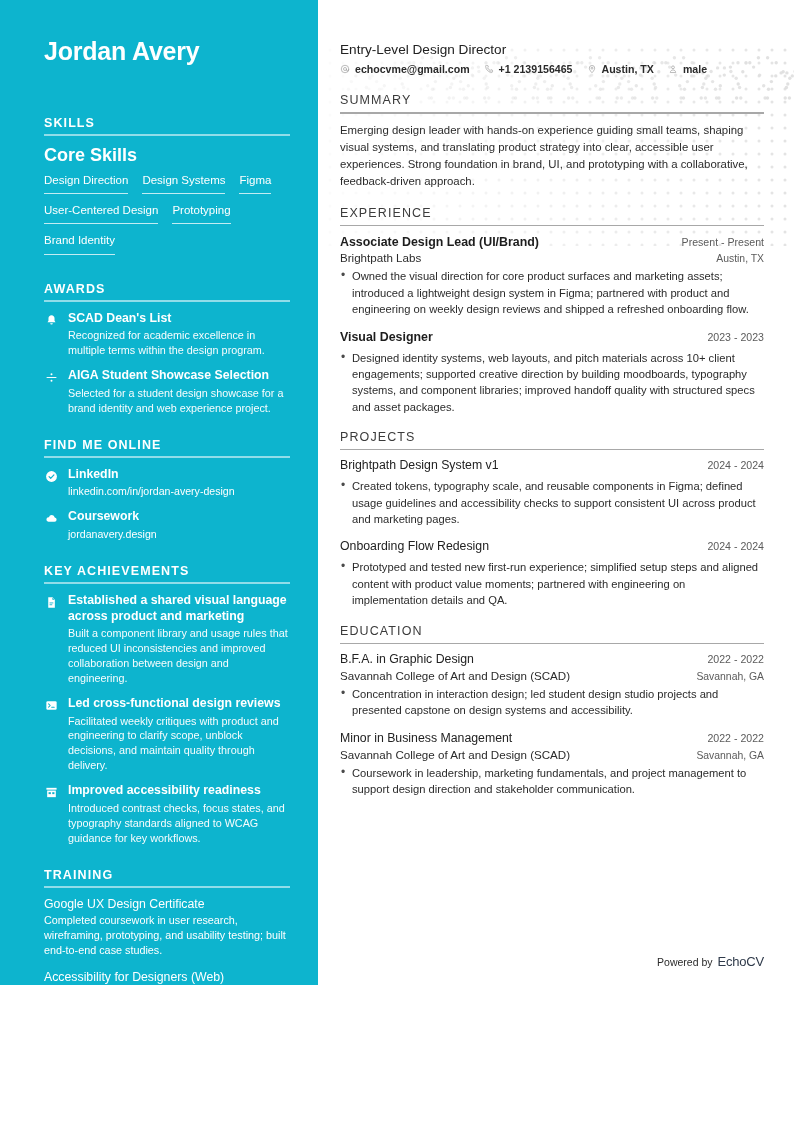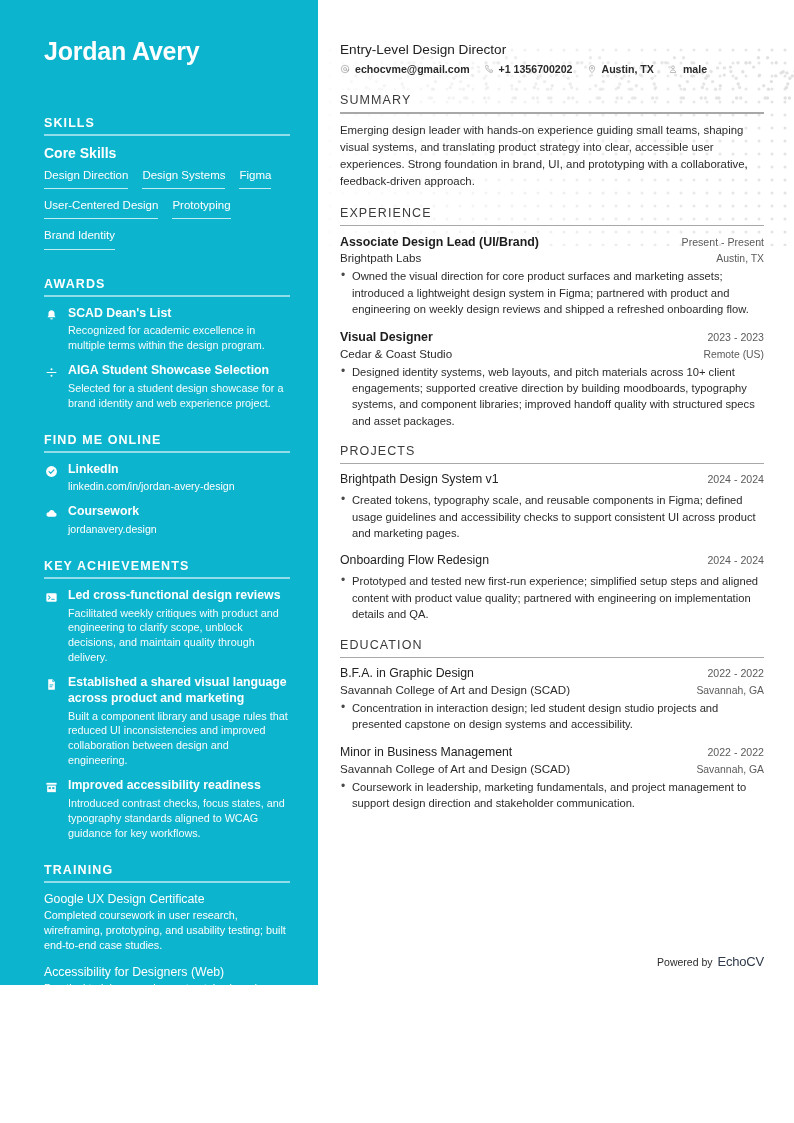--- a/index.html
+++ b/index.html
@@ -44,21 +44,21 @@
     padding-bottom: 4px;
   }
   .sb-rule {
     height: 2px;
     background: rgba(255,255,255,0.55);
     margin-bottom: 9px;
   }
 
   
   .skill-group-title {
-    font-size: 14px; font-weight: bold; color: #fff;
+    font-size: 18px; font-weight: bold; color: #fff;
     margin-bottom: 6px;
   }
   .skill-tags {
     display: flex; flex-wrap: wrap; gap: 3px 14px;
   }
   .skill-tag {
     font-size: 11.5px;
     font-weight: normal;
     color: #ffffff;
     border-bottom: 1.5px solid rgba(255,255,255,0.75);
@@ -269,43 +269,43 @@
       </div>
     </section>
 
     <section class="sb-section">
       <div class="sb-head">KEY ACHIEVEMENTS</div>
       <div class="sb-rule"></div>
 
       <div class="entry">
         <span class="entry-ico">
           <svg viewBox="0 0 24 24">
-              <rect x="2.5" y="4" width="19" height="16" rx="2.4" fill="#fff"></rect>
-              <path d="M6.6 9l3 3-3 3" stroke="#0db4ce" stroke-width="1.9" fill="none" stroke-linecap="round" stroke-linejoin="round"></path>
-              <line x1="12.4" y1="15.4" x2="17" y2="15.4" stroke="#0db4ce" stroke-width="1.9" stroke-linecap="round"></line>
-            </svg>
-        </span>
-        <div class="entry-body">
-          <div class="entry-title">Led cross-functional design reviews</div>
-          <div class="entry-desc">Facilitated weekly critiques with product and engineering to clarify scope, unblock decisions, and maintain quality through delivery.</div>
-        </div>
-      </div>
-
-      <div class="entry">
-        <span class="entry-ico">
-          <svg viewBox="0 0 24 24">
               <path d="M6 2.5h8l4.2 4.2V21.5H6z" fill="#fff"></path>
               <path d="M13.6 2.8v4.2h4.2" fill="#0db4ce"></path>
               <rect x="8.4" y="12" width="7" height="1.6" fill="#0db4ce"></rect>
               <rect x="8.4" y="15.4" width="5" height="1.6" fill="#0db4ce"></rect>
             </svg>
         </span>
         <div class="entry-body">
           <div class="entry-title">Established a shared visual language across product and marketing</div>
           <div class="entry-desc">Built a component library and usage rules that reduced UI inconsistencies and improved collaboration between design and engineering.</div>
+        </div>
+      </div>
+
+      <div class="entry">
+        <span class="entry-ico">
+          <svg viewBox="0 0 24 24">
+              <rect x="2.5" y="4" width="19" height="16" rx="2.4" fill="#fff"></rect>
+              <path d="M6.6 9l3 3-3 3" stroke="#0db4ce" stroke-width="1.9" fill="none" stroke-linecap="round" stroke-linejoin="round"></path>
+              <line x1="12.4" y1="15.4" x2="17" y2="15.4" stroke="#0db4ce" stroke-width="1.9" stroke-linecap="round"></line>
+            </svg>
+        </span>
+        <div class="entry-body">
+          <div class="entry-title">Led cross-functional design reviews</div>
+          <div class="entry-desc">Facilitated weekly critiques with product and engineering to clarify scope, unblock decisions, and maintain quality through delivery.</div>
         </div>
       </div>
 
       <div class="entry">
         <span class="entry-ico">
           <svg viewBox="0 0 24 24">
               <rect x="2.6" y="3.4" width="18.8" height="3.4" fill="#fff"></rect>
               <path d="M4 8.4h16V20.6H4z" fill="#fff"></path>
               <rect x="6.6" y="11.4" width="4.2" height="3.6" fill="#0db4ce"></rect>
               <rect x="13.4" y="11.4" width="4" height="3.6" fill="#0db4ce"></rect>
@@ -1152,21 +1152,21 @@
                 <circle cx="12" cy="12" r="9"></circle>
                 <circle cx="12" cy="12" r="3.6"></circle>
                 <path d="M15.6 12v2.2a2.6 2.6 0 0 0 5.2 0V12"></path>
               </svg>
             <span>echocvme@gmail.com</span>
           </span>
           <span class="contact-item">
             <svg viewBox="0 0 24 24">
                 <path d="M6 3.5h3l1.6 4-2 1.6a12 12 0 0 0 6.3 6.3l1.6-2 4 1.6v3a2 2 0 0 1-2.2 2C10.3 19.4 4.6 13.7 4 6.2A2 2 0 0 1 6 3.5z"></path>
               </svg>
-            <span>+1 1356700202</span>
+            <span>+1 2139156465</span>
           </span>
           <span class="contact-item">
             <svg viewBox="0 0 24 24">
                 <path d="M12 21s6.5-6.3 6.5-11A6.5 6.5 0 0 0 5.5 10c0 4.7 6.5 11 6.5 11z"></path>
                 <circle cx="12" cy="10" r="2.3"></circle>
               </svg>
             <span>Austin, TX</span>
           </span>
           <span class="contact-item">
             <svg viewBox="0 0 24 24">
@@ -1200,24 +1200,20 @@
           <ul class="bullets">
             <li>Owned the visual direction for core product surfaces and marketing assets; introduced a lightweight design system in Figma; partnered with product and engineering on weekly design reviews and shipped a refreshed onboarding flow.</li>
           </ul>
         </div>
 
         <div class="item">
           <div class="item-line">
             <span class="item-title">Visual Designer</span>
             <span class="item-right">2023 - 2023</span>
           </div>
-          <div class="item-sub-line">
-            <span class="item-org">Cedar &amp; Coast Studio</span>
-            <span class="item-loc">Remote (US)</span>
-          </div>
           <ul class="bullets">
             <li>Designed identity systems, web layouts, and pitch materials across 10+ client engagements; supported creative direction by building moodboards, typography systems, and component libraries; improved handoff quality with structured specs and asset packages.</li>
           </ul>
         </div>
       </section>
 
       <section class="m-section">
         <div class="m-head">PROJECTS</div>
         <div class="m-rule"></div>
 
@@ -1230,21 +1226,21 @@
             <li>Created tokens, typography scale, and reusable components in Figma; defined usage guidelines and accessibility checks to support consistent UI across product and marketing pages.</li>
           </ul>
         </div>
 
         <div class="item">
           <div class="item-line">
             <span class="item-title plain">Onboarding Flow Redesign</span>
             <span class="item-right">2024 - 2024</span>
           </div>
           <ul class="bullets">
-            <li>Prototyped and tested new first-run experience; simplified setup steps and aligned content with product value quality; partnered with engineering on implementation details and QA.</li>
+            <li>Prototyped and tested new first-run experience; simplified setup steps and aligned content with product value moments; partnered with engineering on implementation details and QA.</li>
           </ul>
         </div>
       </section>
 
       <section class="m-section">
         <div class="m-head">EDUCATION</div>
         <div class="m-rule"></div>
 
         <div class="item">
           <div class="item-line">

